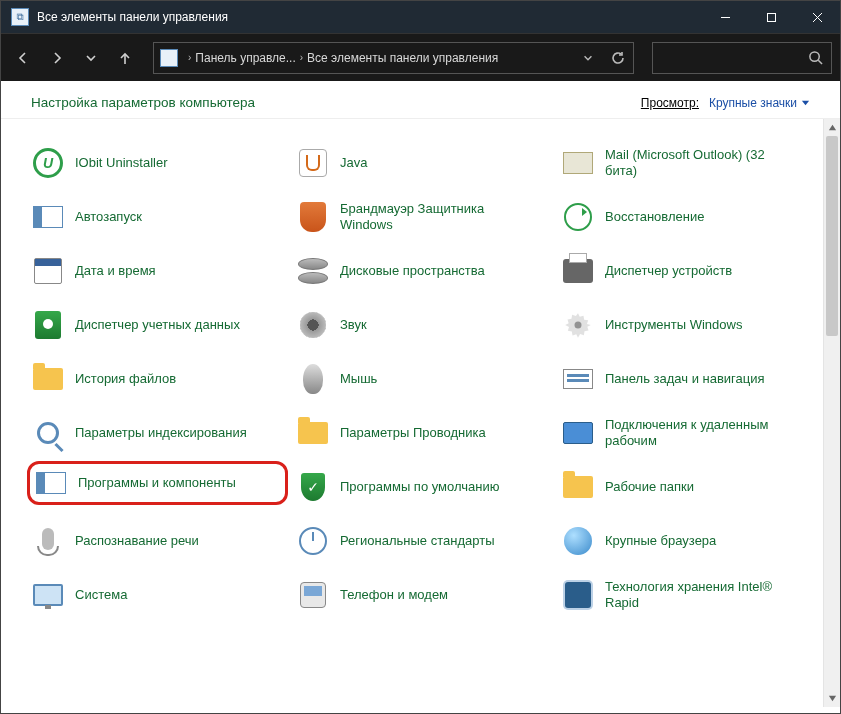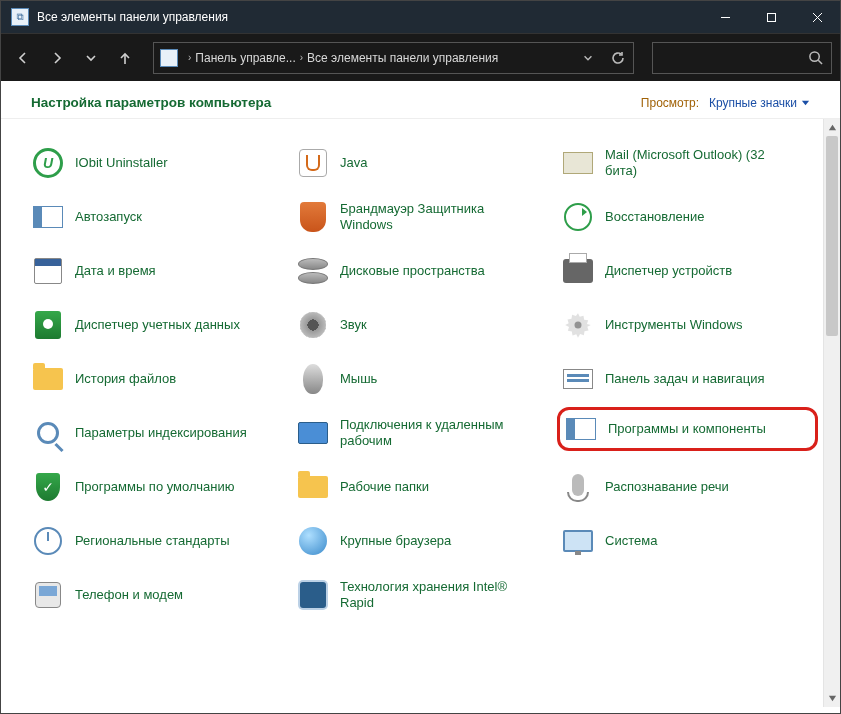--- a/index.html
+++ b/index.html
@@ -85,25 +85,25 @@
   .searchbar svg { width:15px; height:15px; stroke:#bbb; stroke-width:1.6; fill:none; }
 
   .content-head {
     display: flex;
     align-items: center;
     padding: 14px 30px 8px 30px;
     border-bottom: 1px solid #eee;
   }
   .content-head h1 {
     color: #156a33;
-    font-weight: 700;
+    font-weight: 400;
     font-size: 13.5px;
     flex: 1;
   }
-  .view-label { font-size: 12px; color: #a16207; margin-right: 10px; }
+  .view-label { font-size: 12px; color: #000000; margin-right: 10px; text-decoration: underline; }
   .view-select { font-size: 12px; color: #1b4fa6; display:flex; align-items:center; gap:4px; }
   .view-select svg { width:9px; height:9px; fill:#1b4fa6; }
 
   .grid-wrap {
     height: calc(100% - 32px - 48px - 44px);
     overflow: hidden;
     position: relative;
   }
   .scrollbar {
     position: absolute; right: 0; top: 0; bottom: 0; width: 17px;
@@ -373,20 +373,26 @@
         <div class="label">Панель задач и навигация</div>
       </div>
       <div class="item">
         <div class="icon">
           <div class="ic-magnify"></div>
         </div>
         <div class="label">Параметры индексирования</div>
       </div>
       <div class="item">
         <div class="icon">
+          <div class="ic-folder"></div>
+        </div>
+        <div class="label">Параметры Проводника</div>
+      </div>
+      <div class="item">
+        <div class="icon">
           <div class="ic-desk"></div>
         </div>
         <div class="label">Подключения к удаленным рабочим</div>
       </div>
       <div class="item highlight">
         <div class="icon">
           <div class="ic-panel"></div>
         </div>
         <div class="label">Программы и компоненты</div>
       </div>

